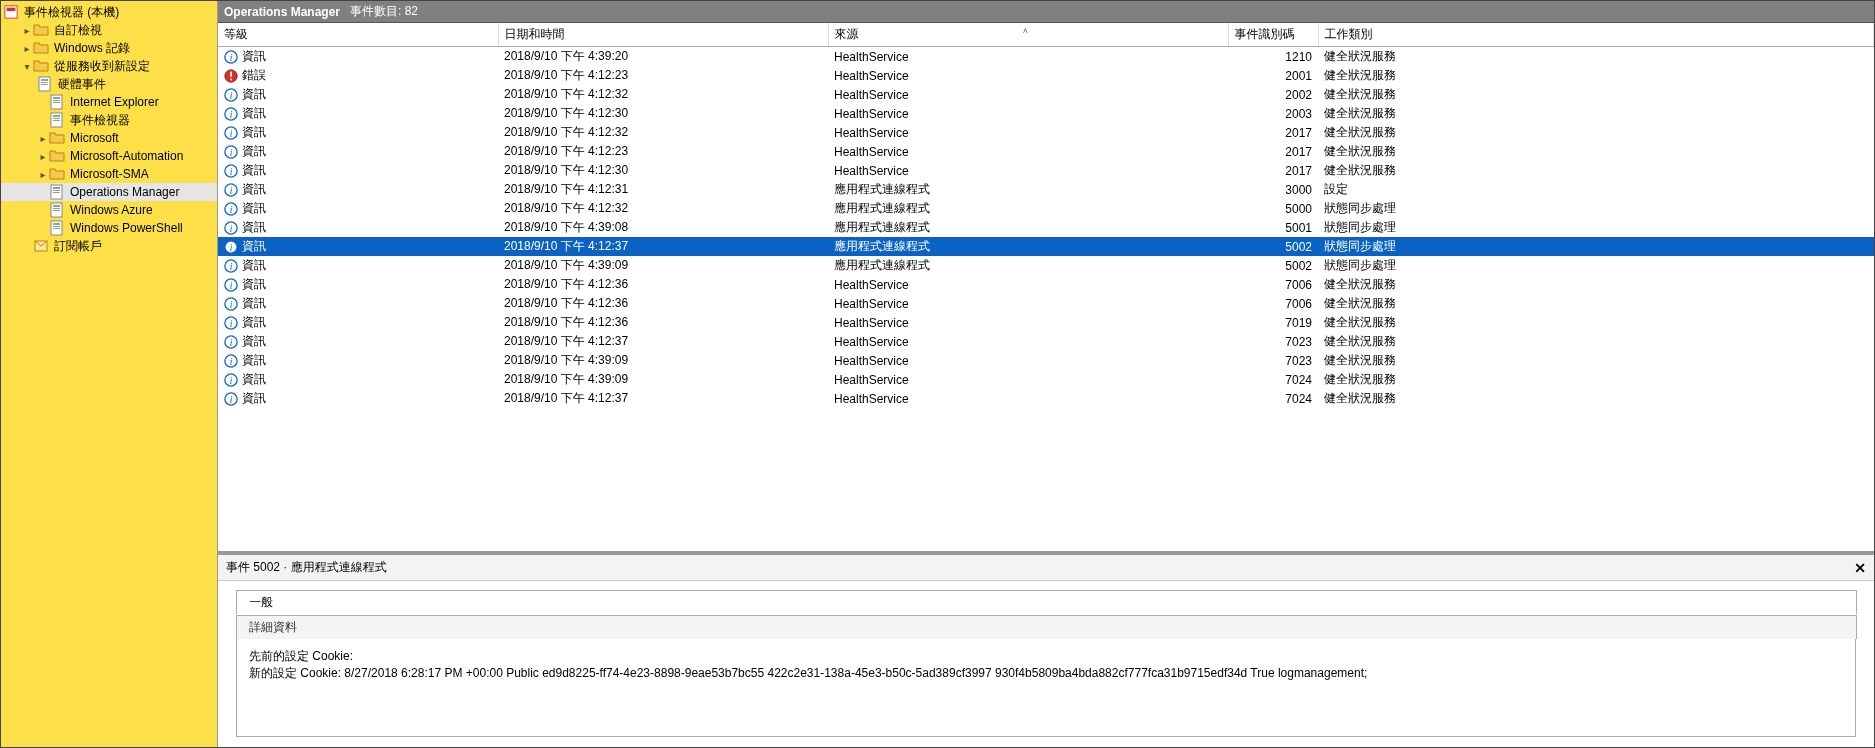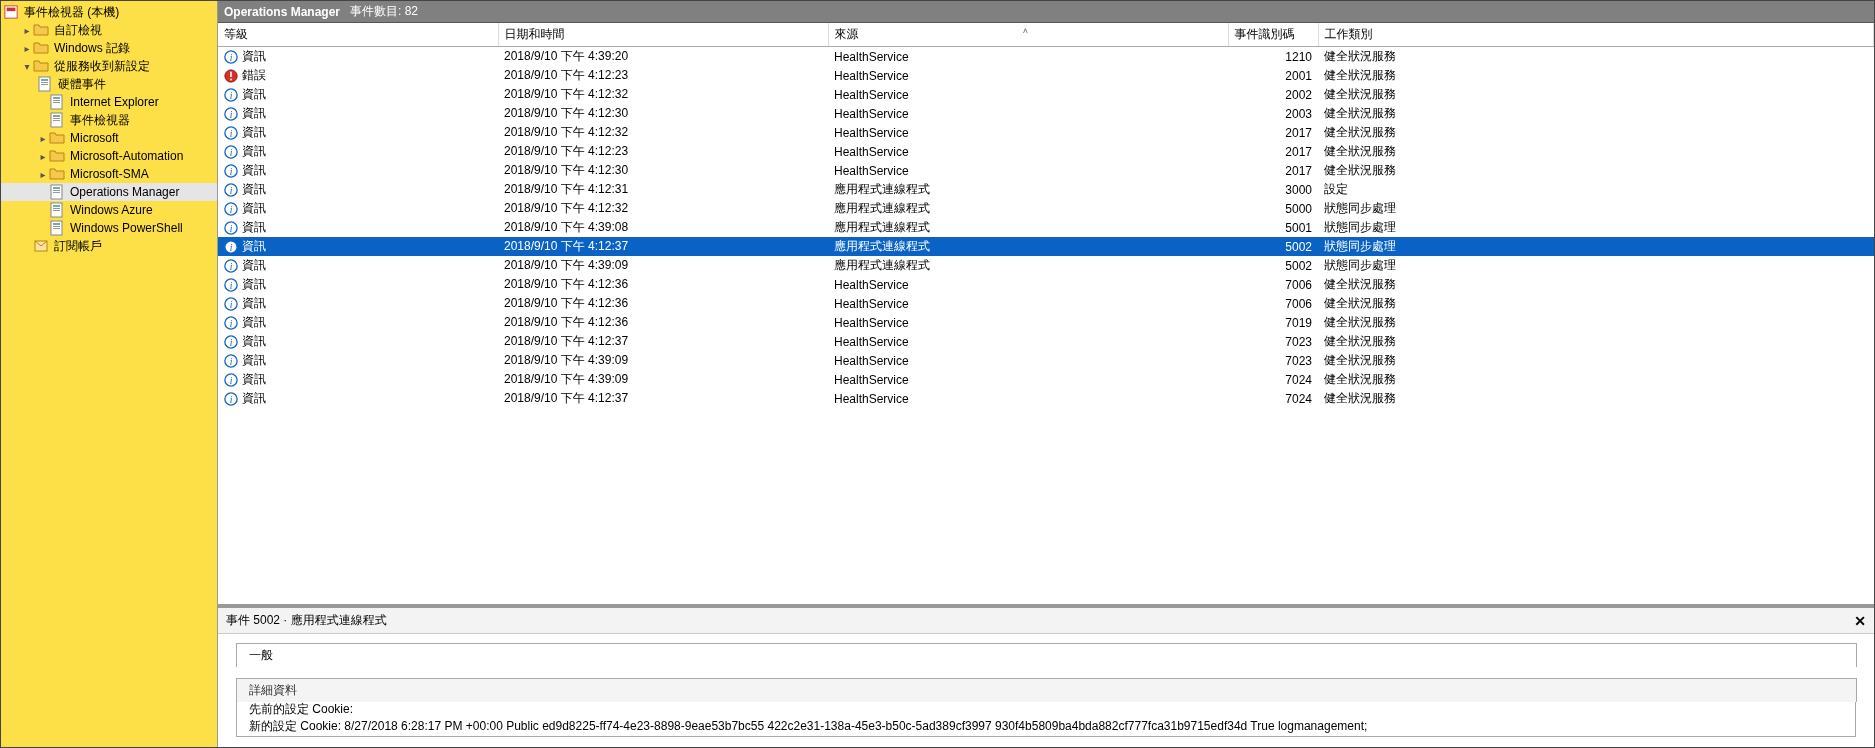--- a/index.html
+++ b/index.html
@@ -50,34 +50,34 @@
   .col-id { text-align:right; padding-right:10px; }
   th.col-src { position:relative; }
   .sort-caret { position:absolute; right:50%; top:3px; font-size:9px; color:#666;}
   
   .grid-scroll::-webkit-scrollbar { width:17px; }
   .grid-scroll::-webkit-scrollbar-track { background:#f0f0f0; border-left:1px solid #ccc;}
   .grid-scroll::-webkit-scrollbar-thumb { background:#c2c2c2; border:1px solid #888;}
   
   .detail-pane {
     border-top:4px solid #999; background:#fff;
-    height:143px; display:flex; flex-direction:column;
+    height:196px; display:flex; flex-direction:column;
   }
   .detail-title {
     background:#f3f3f3; border-bottom:1px solid #ccc;
     padding:4px 8px; display:flex; align-items:center; justify-content:space-between;
   }
   .detail-close { font-weight:bold; font-size:14px; cursor:pointer; }
   .tabs { display:flex; padding:8px 18px 0 18px;flex-direction:column; }
   .tab {
     padding:3px 12px; border:1px solid #aaa; border-bottom:none;
     background:#fff; font-size:12px; margin-right:-1px; cursor:pointer;
     position:relative; top:1px;
   }
-  .tab.inactive { background:#f4f4f4; color:#333; top:12px;}
+  .tab.inactive { background:#f4f4f4; color:#333; top:2px;}
   .detail-body {
     border:1px solid #aaa; margin:0 18px 10px 18px; flex:1;
     padding:10px 12px; overflow:auto; font-size:12px;
   }
   .highlight-box {
     border:2px solid #d40000; display:inline-block;
     padding:0 2px; margin-bottom:10px;
   }
 </style>
 </head>

